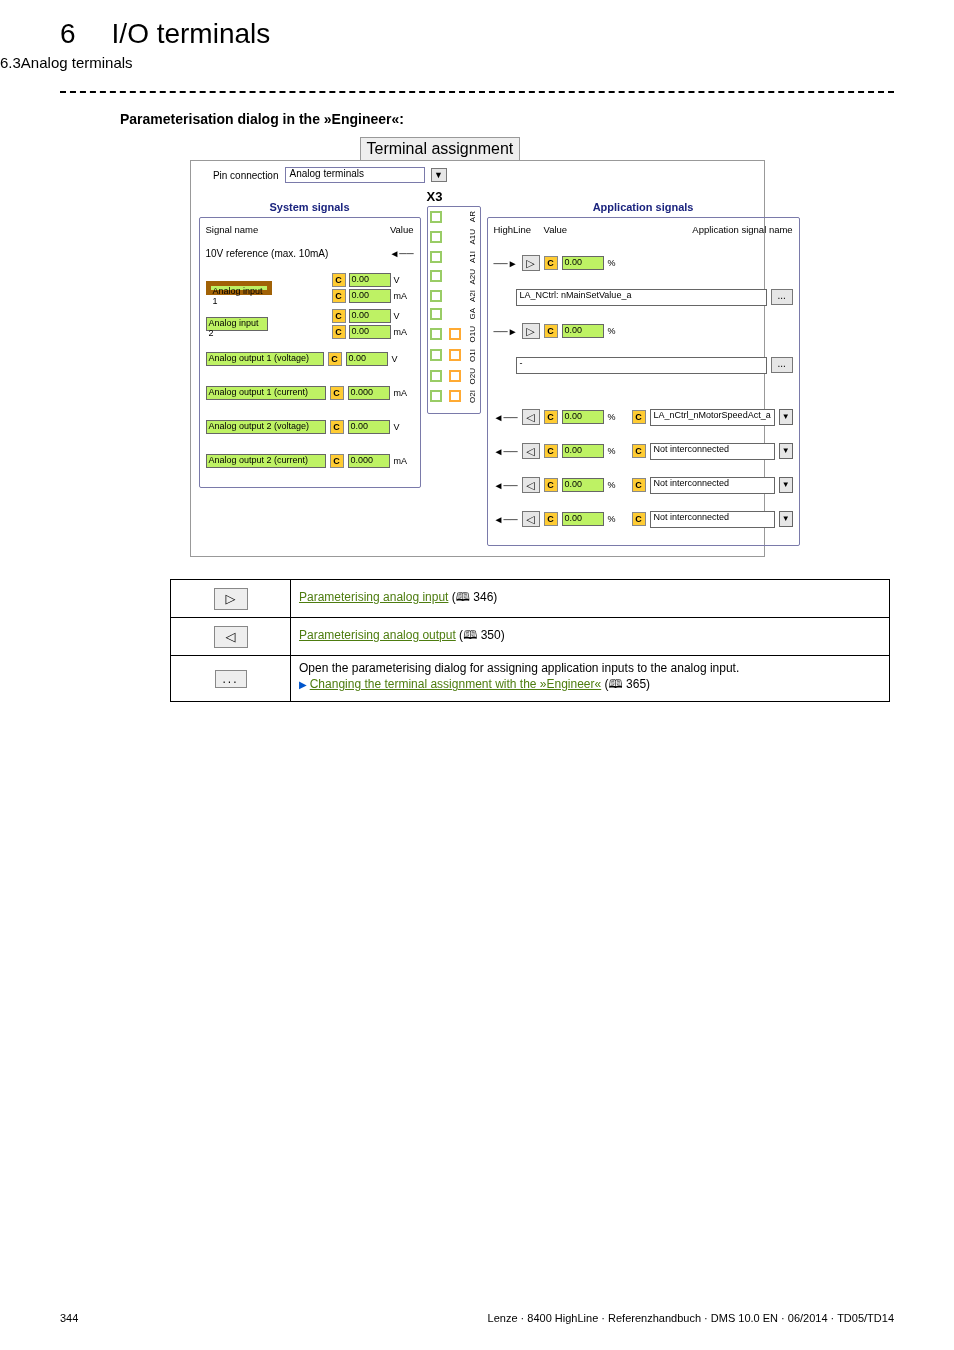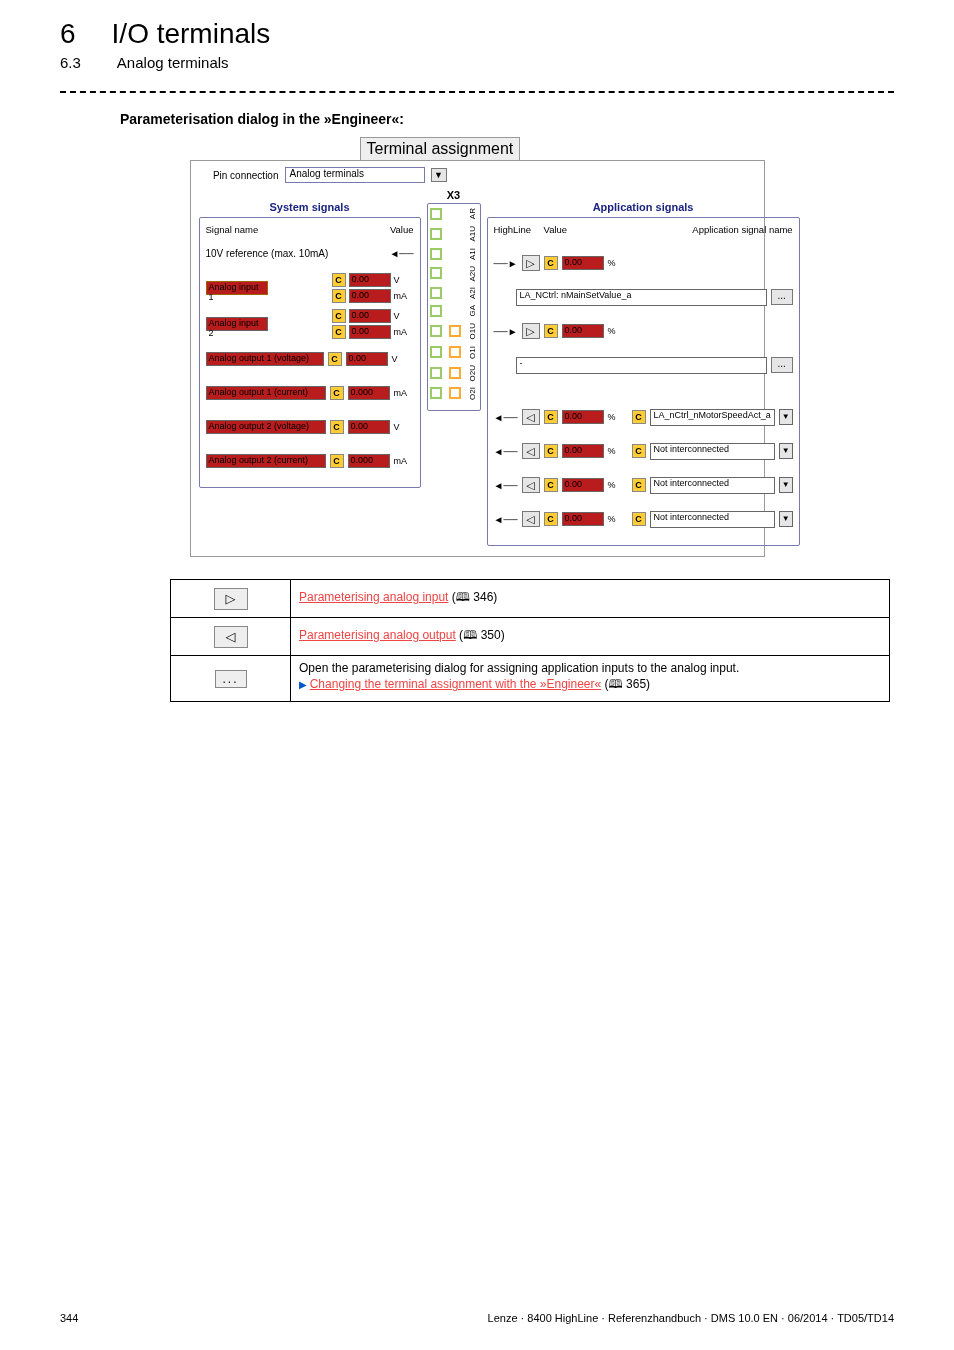--- a/index.html
+++ b/index.html
@@ -14,22 +14,20 @@
     .header {
       padding: 18px 0 0 60px;
       display: flex;
       align-items: flex-start;
       gap: 36px;
     }
     .chapter-num { font-size: 28px; }
     .chapter-title { font-size: 28px; }
     .subhead {
       display: flex;
-      gap: 36px;
-      padding-left: 60px;
       margin-top: 4px;
     }
     .sub-num { font-size: 15px; }
     .sub-title { font-size: 15px; }
     .dashes {
       margin: 20px 60px 18px 60px;
       border: 0;
       border-top: 2px dashed #000;
     }
     .section-title {
@@ -97,35 +95,35 @@
       padding: 6px;
     }
     .inrow {
       display: flex;
       align-items: center;
       gap: 4px;
       margin-bottom: 6px;
       min-height: 28px;
     }
     .siglabel { flex: 1; font-size: 10px; }
-    .sigval { width: 42px; height: 14px; border: 1px solid #666; font-size: 9px; padding: 0 2px; background: #b91c1c; display:inline-block; }
+    .sigval { width: 42px; height: 14px; border: 1px solid #666; font-size: 9px; padding: 0 2px; background: #bef264; display:inline-block; }
     .c-chip {
       width: 14px; height: 14px; background: #ffcc33; border: 1px solid #888;
       font-size: 9px; font-weight: bold; text-align: center; line-height: 13px; display:inline-block;
     }
     .unit { font-size: 9px; width: 20px; }
     .sub2 { margin-left: 22px; }
     .midcol {
       width: 54px;
       border: 1px solid #7a7aaa;
       border-radius: 2px;
       padding: 4px 2px;
       position: relative;
     }
-    .x3 { font-weight: bold; text-align: center; font-size: 11px; margin-bottom: 2px; }
+    .x3 { font-weight: bold; text-align: left; font-size: 13px; margin-bottom: 2px; }
     .term {
       display: flex; justify-content: space-between; align-items: center;
       margin-bottom: 6px;
     }
     .tbox, .tboxo {
       width: 12px; height: 12px; border: 2px solid #9c6; display:inline-block;
     }
     .tboxo { border-color: #fa3; }
     .vlabel {
       font-size: 8px; writing-mode: vertical-rl; transform: rotate(180deg);
@@ -179,21 +177,21 @@
     }
     .btn-dots {
       display: inline-flex;
       width: 32px; height: 18px;
       border: 1px solid #888;
       background: #eee;
       align-items: center; justify-content: center;
       font-size: 12px;
       letter-spacing: 2px;
     }
-    .lnk { color: #ef4444; text-decoration: underline; }
+    .lnk { color: #4d7c0f; text-decoration: underline; }
     .tri { color: #0055cc; font-size: 10px; margin-right: 3px; }
     .footer {
       position: absolute;
       bottom: 26px;
       left: 60px;
       right: 60px;
       display: flex;
       justify-content: space-between;
       font-size: 11px;
     }
@@ -235,21 +233,21 @@
           <div class="lead-head">
             <span class="a">Signal name</span>
             <span class="b">Value</span>
           </div>
           <div class="inrow">
               <span class="siglabel">10V reference (max. 10mA)</span>
               <span>◄──</span>
             </div>
 
           <div class="inrow">
-            <span class="siglabel sigval" style="border:1px solid #a16207;width:90px">Analog input 1</span>
+            <span class="siglabel sigval" style="border:5px solid #a16207;width:90px">Analog input 1</span>
             <span style="flex:1"></span>
             <div style="display:flex;flex-direction:column;gap:2px">
               <div style="display:flex;gap:3px;align-items:center">
                 <span class="c-chip">C</span>
                 <span class="sigval">0.00</span>
                 <span class="unit">V</span>
               </div>
               <div style="display:flex;gap:3px;align-items:center">
                 <span class="c-chip">C</span>
                 <span class="sigval">0.00</span>

